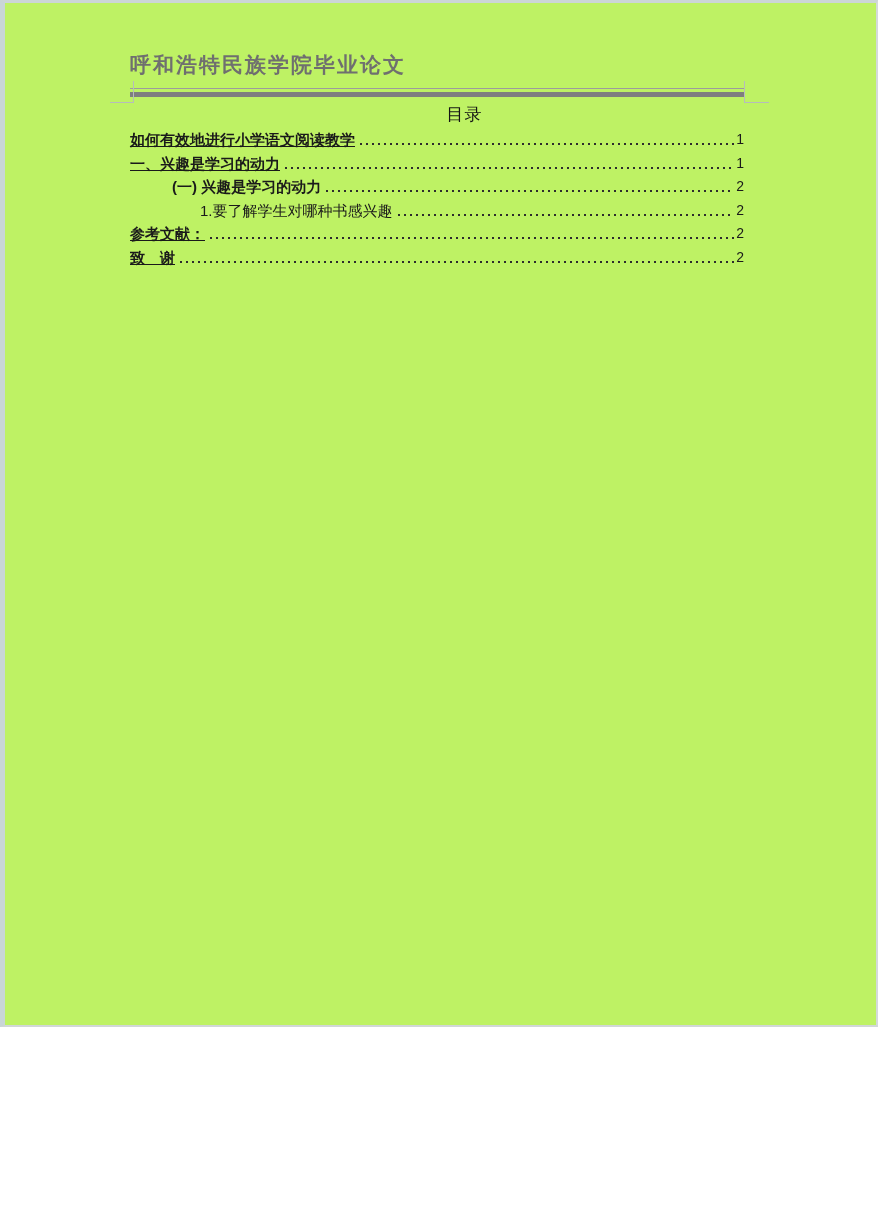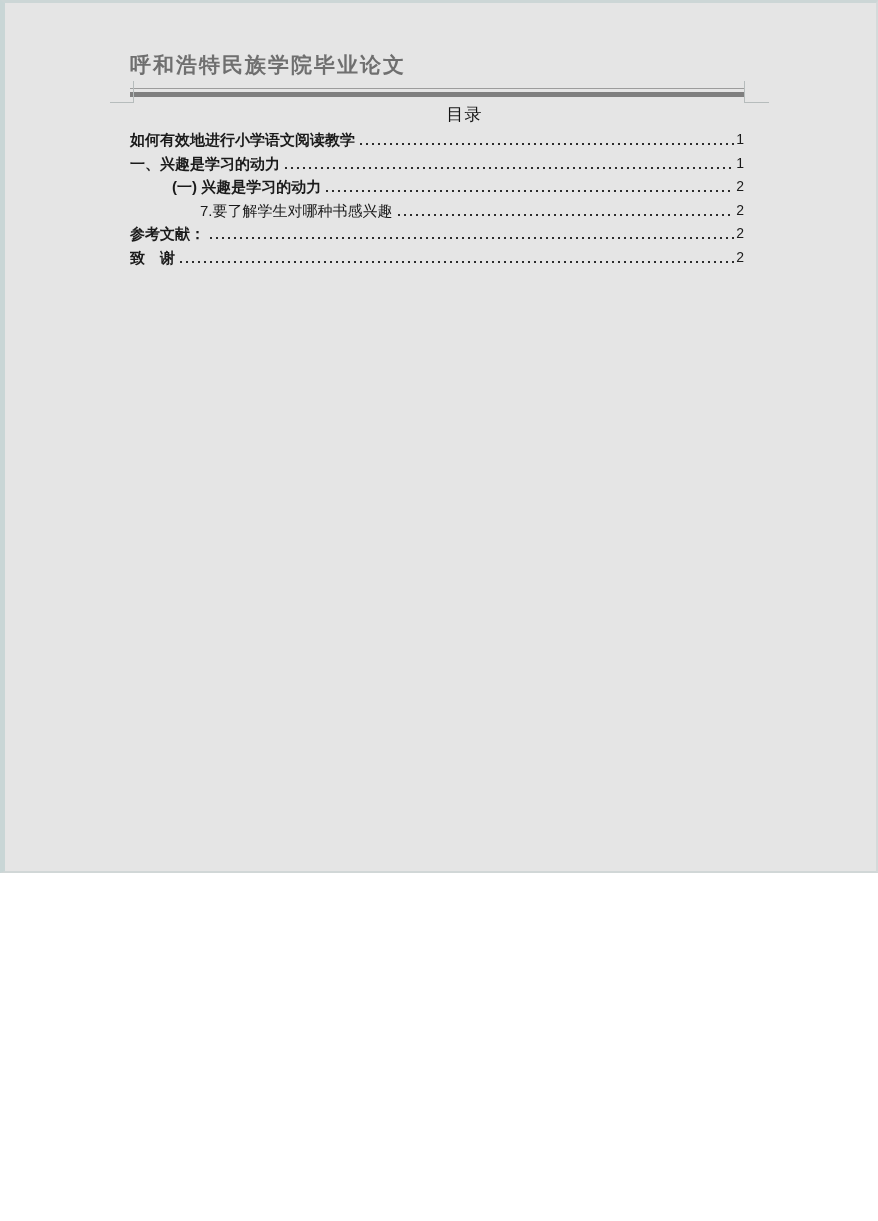--- a/index.html
+++ b/index.html
@@ -4,22 +4,22 @@
 <style>
   * { margin: 0; padding: 0; box-sizing: border-box; }
   html, body { background: #ffffff; }
   body {
     font-family: "Liberation Sans", "DejaVu Sans", sans-serif;
     width: 878px;
   }
   .page {
     position: relative;
     width: 878px;
-    height: 873px;
-    background: #e5e5e5;
+    height: 1027px;
+    background: #bef264;
     border-top: 3px solid #ccd6d6;
     border-left: 5px solid #c9d6d6;
     border-right: 2px solid #d4dada;
     border-bottom: 2px solid #d1d7d7;
     overflow: hidden;
   }
   
   .header-title {
     position: absolute;
     left: 125px;
@@ -89,21 +89,21 @@
     color: #1a1a1a;
   }
   .toc-row {
     display: flex;
     height: 23.5px;
     line-height: 23.5px;
     align-items: stretch;
     cursor: pointer;
   }
   .toc-row .label { white-space: nowrap; }
-  .toc-row.bold .label { font-weight: bold; }
+  .toc-row.bold .label { font-weight: bold; text-decoration: underline; }
   .toc-row.indent-1 .label { padding-left: 42px; font-weight: bold; }
   .toc-row.indent-2 .label { padding-left: 70px; }
   .dots {
     flex: 1;
     margin: 0 2px 0 3px;
     background-image: radial-gradient(circle, #2c2c2c 1.2px, rgba(0,0,0,0) 1.3px);
     background-size: 6px 4px;
     background-repeat: repeat-x;
     background-position: 0 14px;
   }
@@ -147,21 +147,21 @@
       <span class="label">一、兴趣是学习的动力</span>
       <span class="dots"></span>
       <span class="page-num">1</span>
     </div>
     <div class="toc-row indent-1">
       <span class="label">(一) 兴趣是学习的动力</span>
       <span class="dots"></span>
       <span class="page-num">2</span>
     </div>
     <div class="toc-row indent-2">
-      <span class="label">7.要了解学生对哪种书感兴趣</span>
+      <span class="label">1.要了解学生对哪种书感兴趣</span>
       <span class="dots"></span>
       <span class="page-num">2</span>
     </div>
     <div class="toc-row bold">
       <span class="label">参考文献：</span>
       <span class="dots"></span>
       <span class="page-num">2</span>
     </div>
     <div class="toc-row bold">
       <span class="label">致　谢</span>

